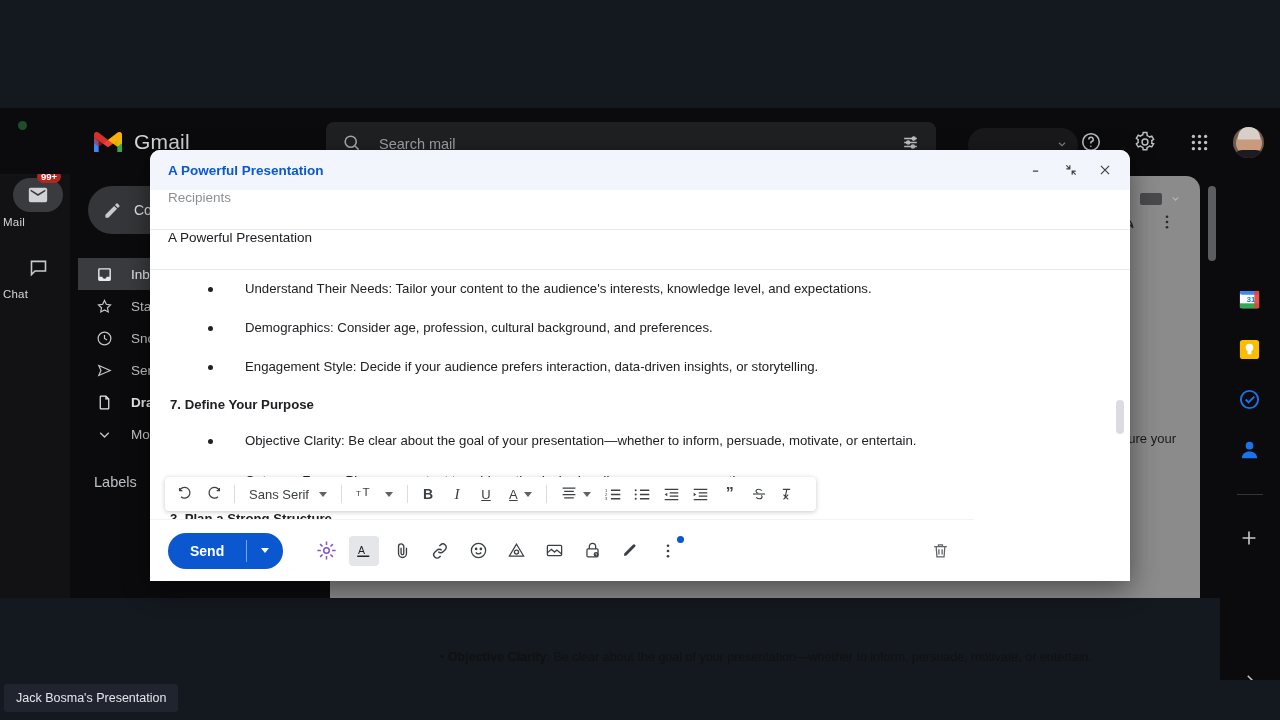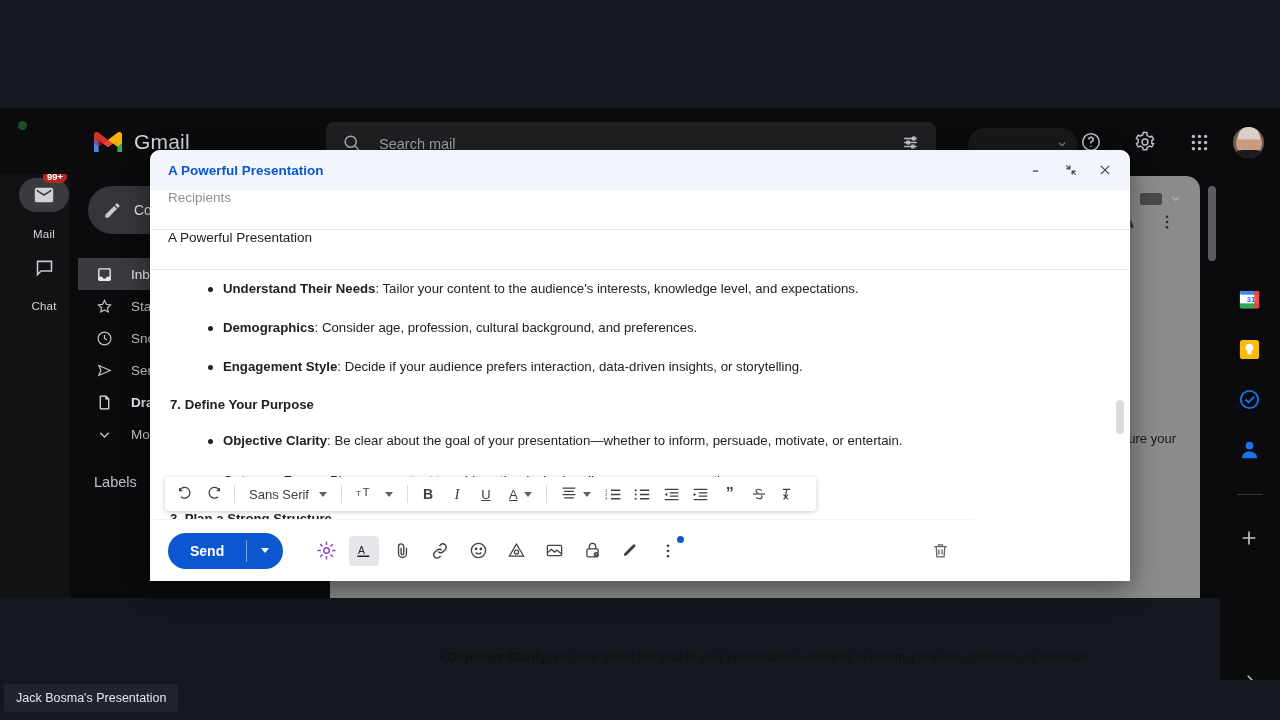--- a/index.html
+++ b/index.html
@@ -22,28 +22,28 @@
     background: #121214;
   }
   .hamburger {
     position: absolute; left: 21px; top: 26px; width: 28px; height: 22px;
     display: flex; flex-direction: column; justify-content: space-between;
     padding: 3px 0; cursor: pointer;
   }
   .hamburger i { display: block; height: 2px; background: #c8cacd; border-radius: 2px; }
 
   .rail-item {
-    position: absolute; left: 9px; width: 70px; text-align: center; cursor: pointer;
+    position: absolute; left: 3px; width: 70px; cursor: pointer;
   }
   .rail-pill {
     width: 50px; height: 34px; margin: 0 auto; border-radius: 17px;
     display: flex; align-items: center; justify-content: center; position: relative;
   }
   .rail-pill.active { background: #3a3b3e; }
-  .rail-label { font-size: 11.5px; color: #d3d5d8; margin-top: 16px; letter-spacing: .2px; }
+  .rail-label { font-size: 11.5px; color: #d3d5d8; margin-top: 4px; letter-spacing: .2px; }
   .badge {
     position: absolute; top: -8px; right: 2px; background: #b3261e; color: #fff;
     font-size: 9.5px; font-weight: bold; border-radius: 8px; padding: 1px 4px;
     line-height: 11px; min-width: 22px;
   }
 
   
   .nav {
     position: absolute; left: 70px; top: 0; width: 230px; height: 490px;
   }
@@ -146,21 +146,21 @@
     height: 40px; display: flex; align-items: flex-start; padding: 0 18px;
     border-bottom: 1px solid #e8eaed; font-size: 13.5px; cursor: text;
   }
   .field-row.ph { color: #8b8f94; }
   .field-row.subj { color: #202124; }
   .body-area {
     position: relative; height: 305px; padding: 10px 24px 0 18px; overflow: hidden;
   }
   .bullet-row { display: flex; gap: 10px; padding-left: 40px; margin-bottom: 22px; font-size: 13.2px; color: #202124; line-height: 1.3; }
   .bullet-row .dot { width: 5px; height: 5px; background: #202124; border-radius: 50%; margin-top: 7px; flex: none; }
-  .bullet-row b { font-weight: bold; }
+  .bullet-row b { font-weight: normal; margin-left: 22px; }
   .sec-head { font-size: 13.2px; font-weight: bold; color: #202124; margin: 0 0 20px 2px; }
   .sec-head.clipped { margin-bottom: 0; }
   .body-scroll {
     position: absolute; right: 6px; top: 130px; width: 8px; height: 34px;
     background: #dadce0; border-radius: 4px; cursor: pointer;
   }
   .text-caret {
     position: absolute; left: 248px; top: 222px; width: 2px; height: 18px; background: #1d4e4e;
   }
   .text-caret:before, .text-caret:after {

